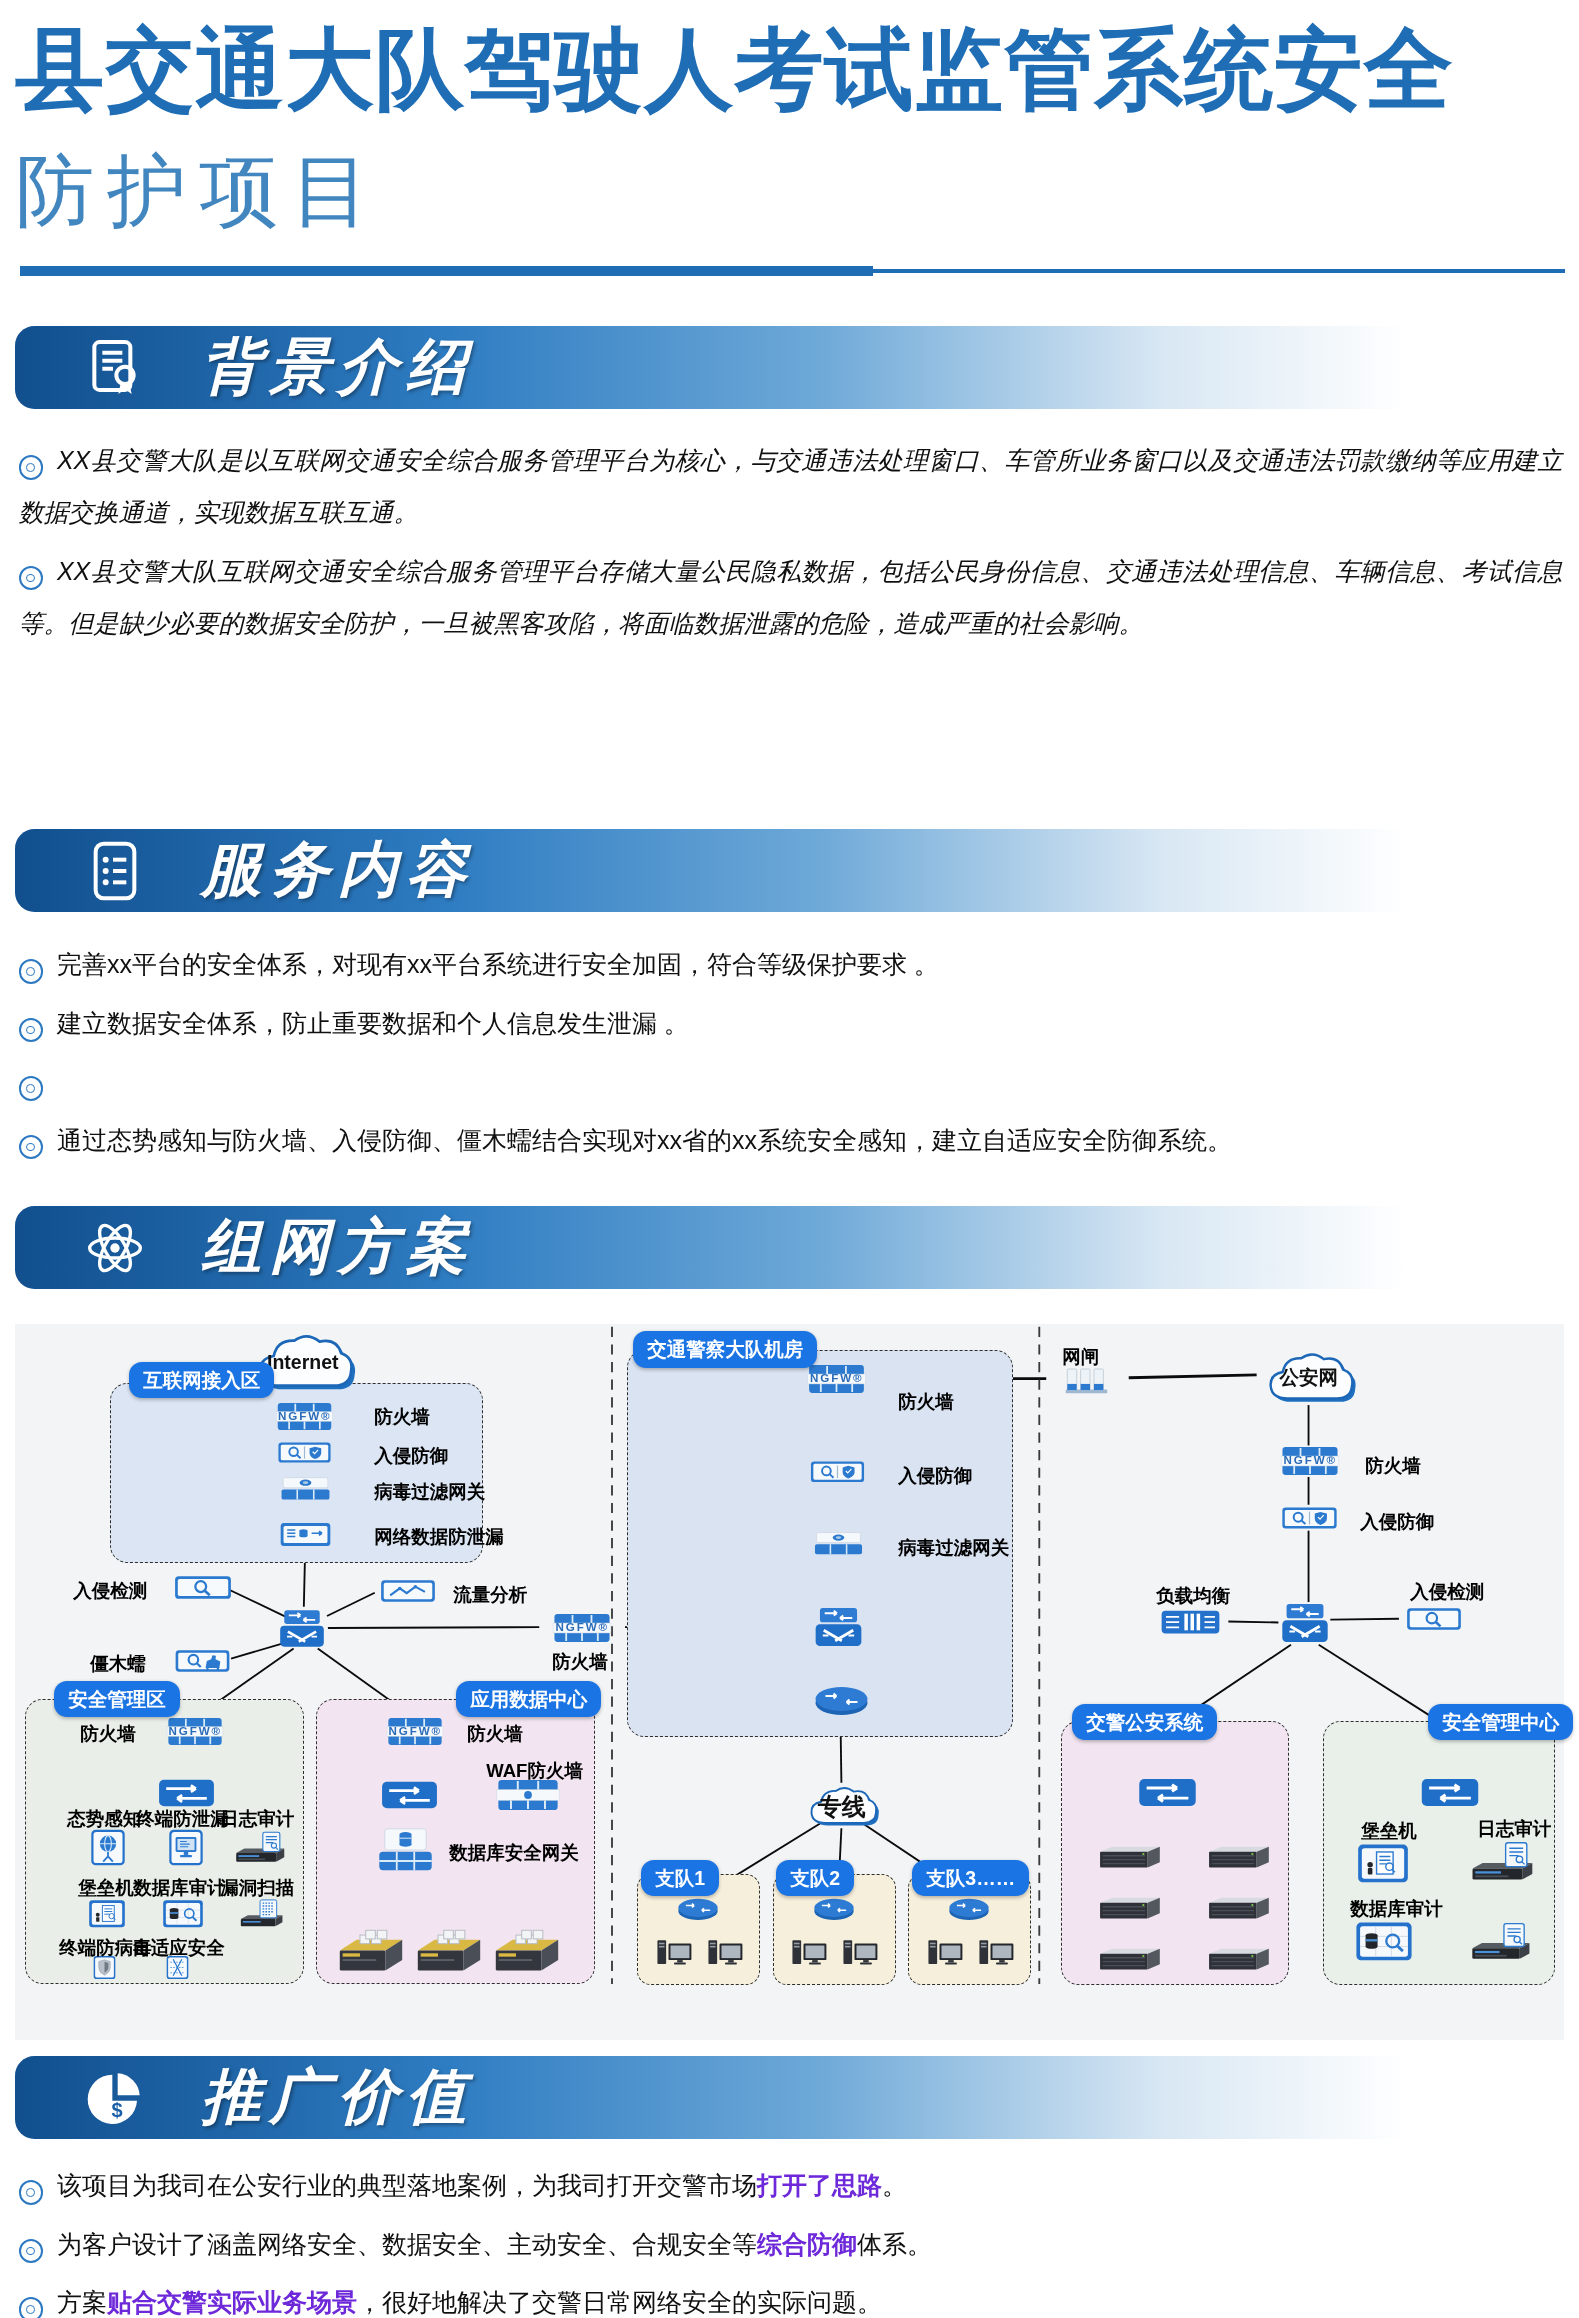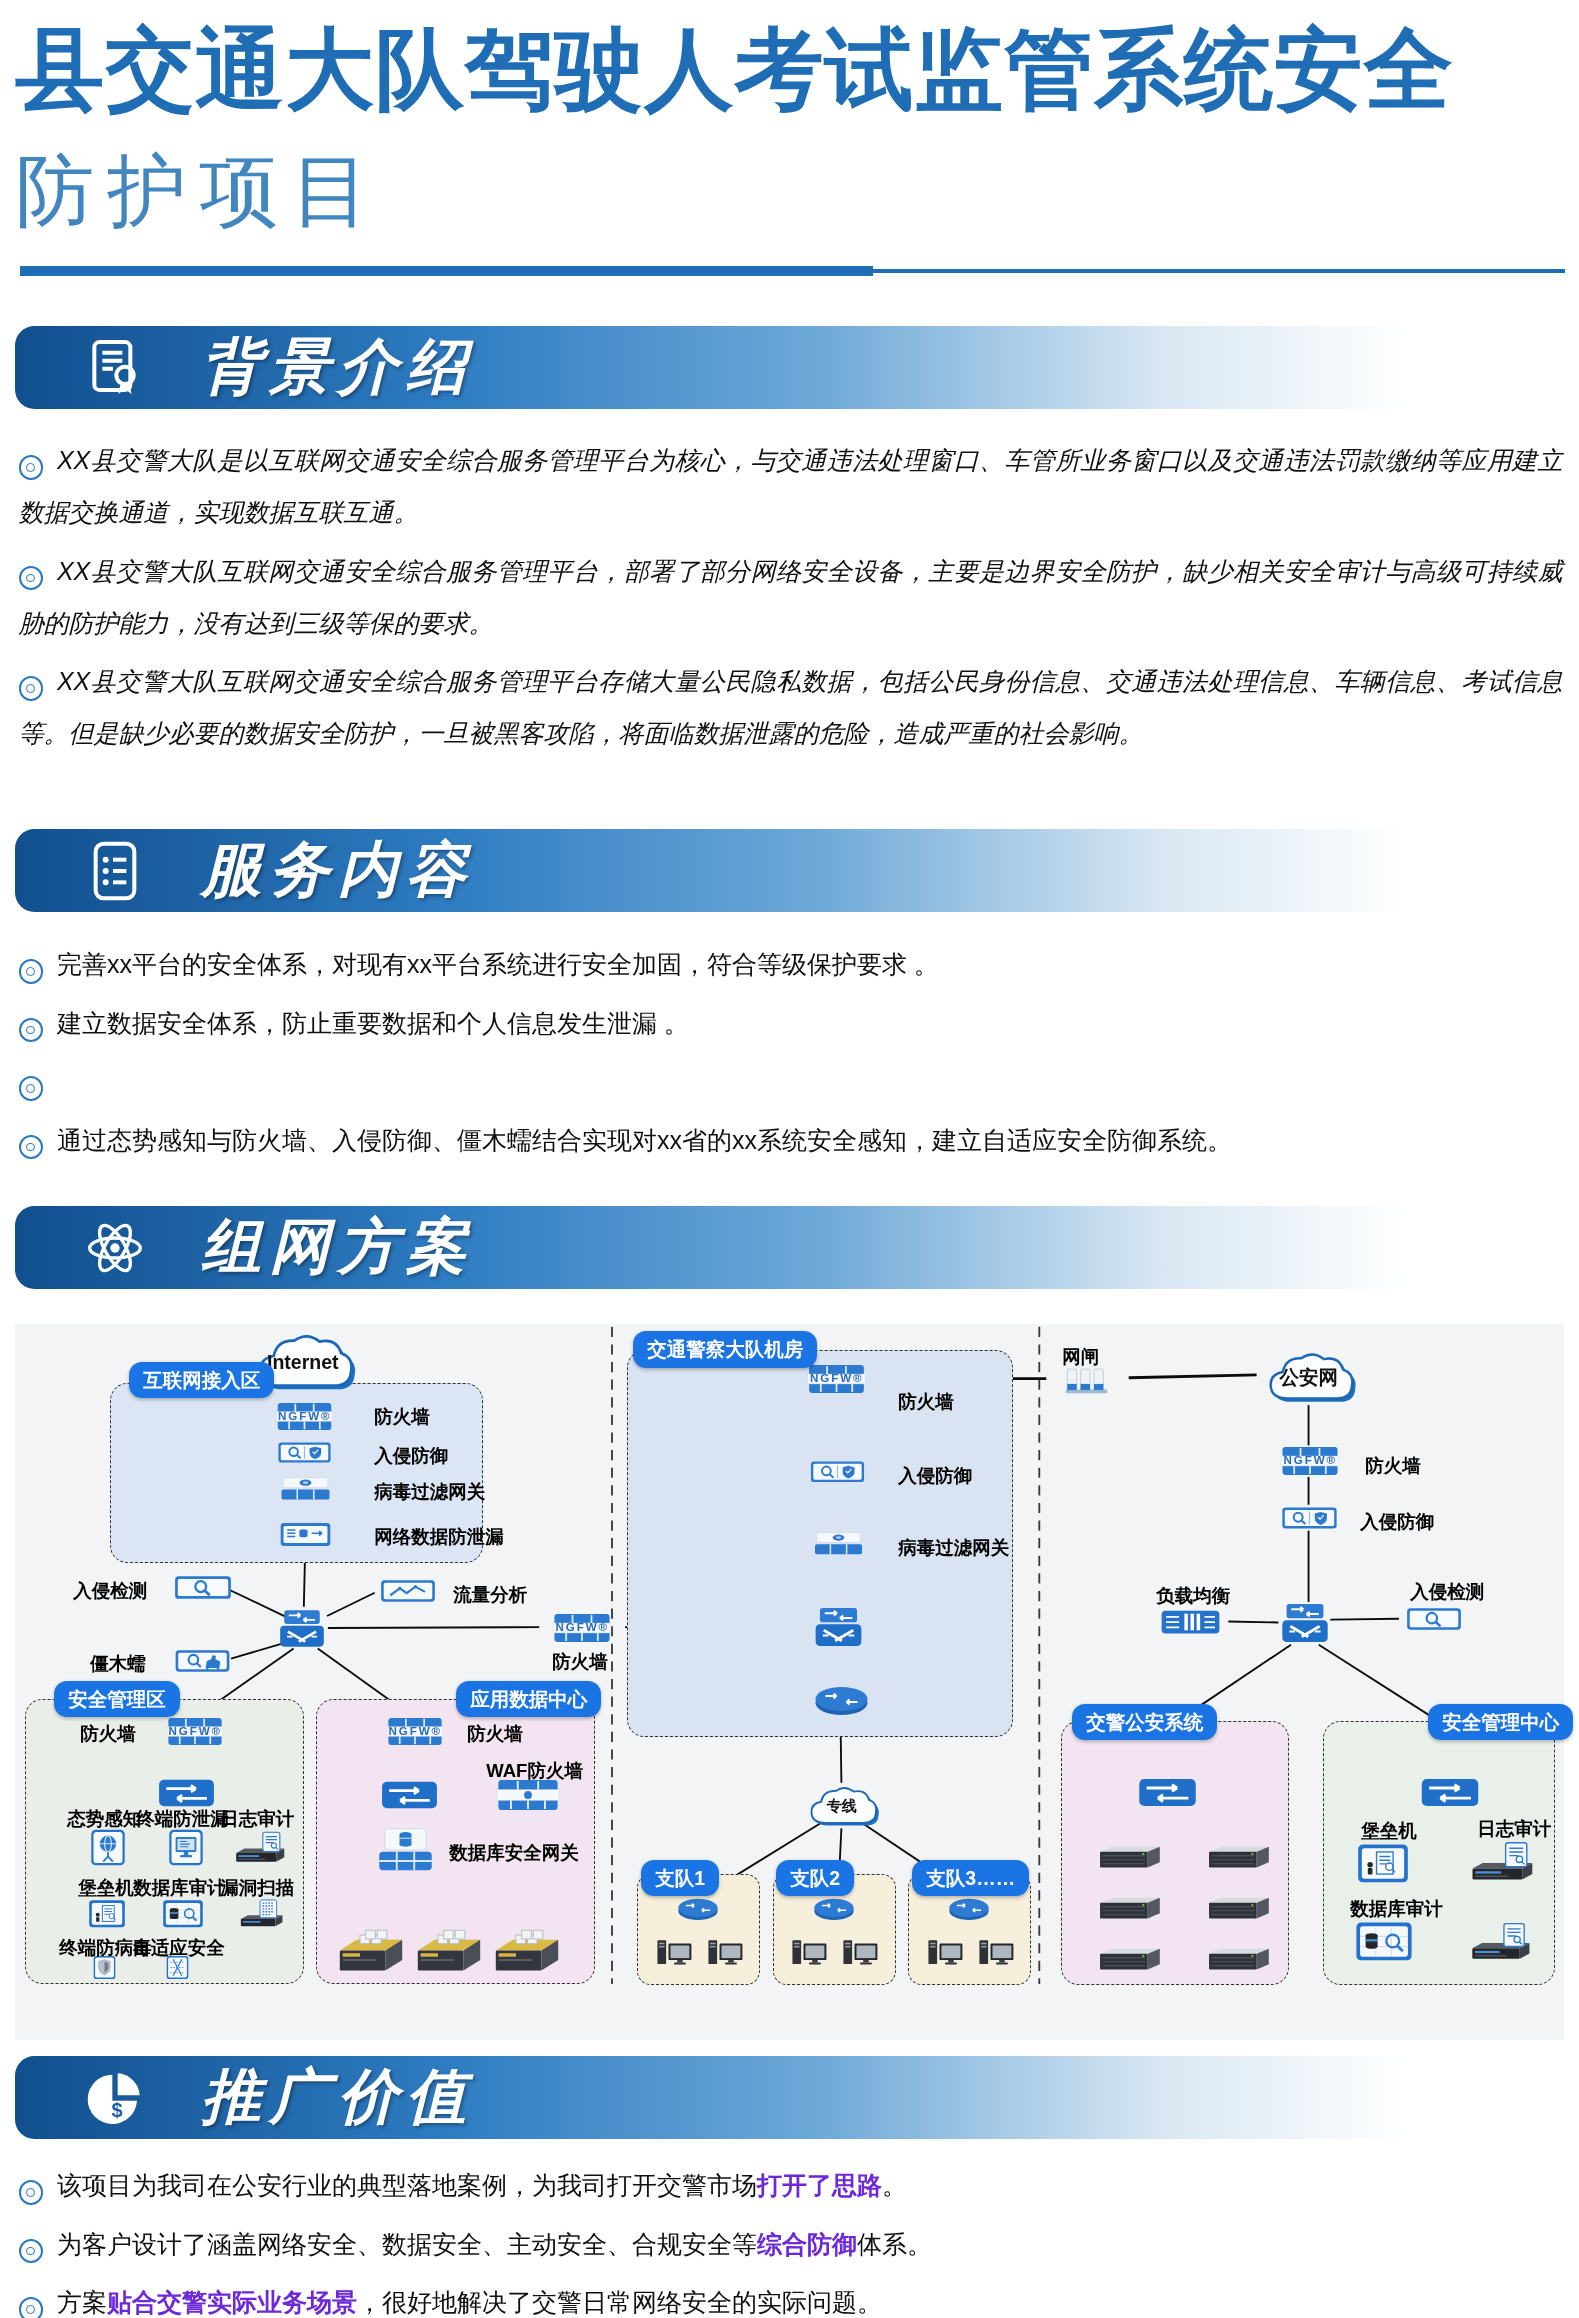--- a/index.html
+++ b/index.html
@@ -297,23 +297,20 @@
         <svg viewBox="0 0 130 130" width="60" height="60">
           <use href="#i-cert"></use>
         </svg>
       </span>
     <span class="banner-title">背景介绍</span>
   </div>
   <div class="paras" style="top:434px;font-style:italic;">
     <p class="para"><span class="obullet">
           <span></span>
         </span><span>XX县交警大队是以互联网交通安全综合服务管理平台为核心，与交通违法处理窗口、车管所业务窗口以及交通违法罚款缴纳等应用建立数据交换通道，实现数据互联互通。</span></p>
-    <p class="para"><span class="obullet">
-          <span></span>
-        </span><span>XX县交警大队互联网交通安全综合服务管理平台，部署了部分网络安全设备，主要是边界安全防护，缺少相关安全审计与高级可持续威胁的防护能力，没有达到三级等保的要求。</span></p>
     <p class="para"><span class="obullet">
           <span></span>
         </span><span>XX县交警大队互联网交通安全综合服务管理平台存储大量公民隐私数据，包括公民身份信息、交通违法处理信息、车辆信息、考试信息等。但是缺少必要的数据安全防护，一旦被黑客攻陷，将面临数据泄露的危险，造成严重的社会影响。</span></p>
   </div>
 
   <div class="banner" style="top:829px;">
     <span class="banner-icon">
         <svg viewBox="0 0 130 130" width="60" height="60">
           <use href="#i-list"></use>
         </svg>
@@ -601,21 +598,21 @@
       </div>
     <div class="n" style="left:788px;top:358px;width:77px;height:37px;">
         <svg viewBox="0 0 165 80" width="77" height="37">
           <use href="#s-router"></use>
         </svg>
       </div>
     <div class="n" style="left:780px;top:458px;width:93px;height:46px;">
       <svg viewBox="0 0 200 100" width="93" height="46">
           <use href="#s-cloud"></use>
         </svg>
-      <span class="cloud-text" style="font-size:15px;">专线</span>
+      <span class="cloud-text" style="font-size:24px;">专线</span>
     </div>
     <div class="n" style="left:655px;top:571px;width:56px;height:28px;">
         <svg viewBox="0 0 120 60" width="56" height="28">
           <use href="#s-router"></use>
         </svg>
       </div>
     <div class="n" style="left:791px;top:571px;width:56px;height:28px;">
         <svg viewBox="0 0 120 60" width="56" height="28">
           <use href="#s-router"></use>
         </svg>

